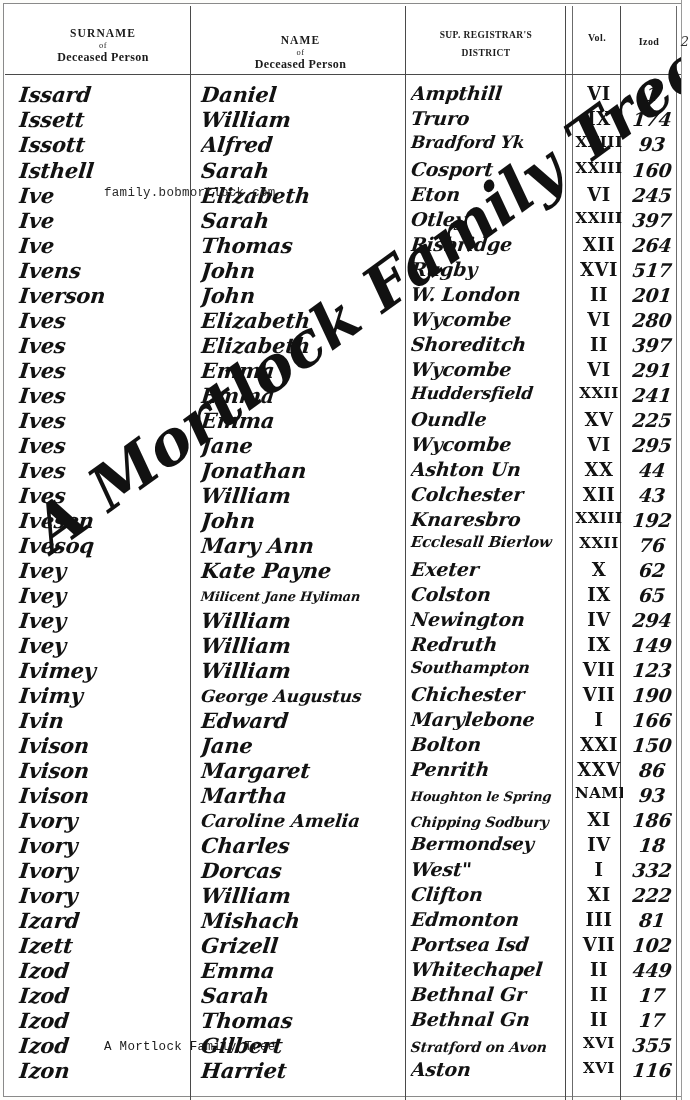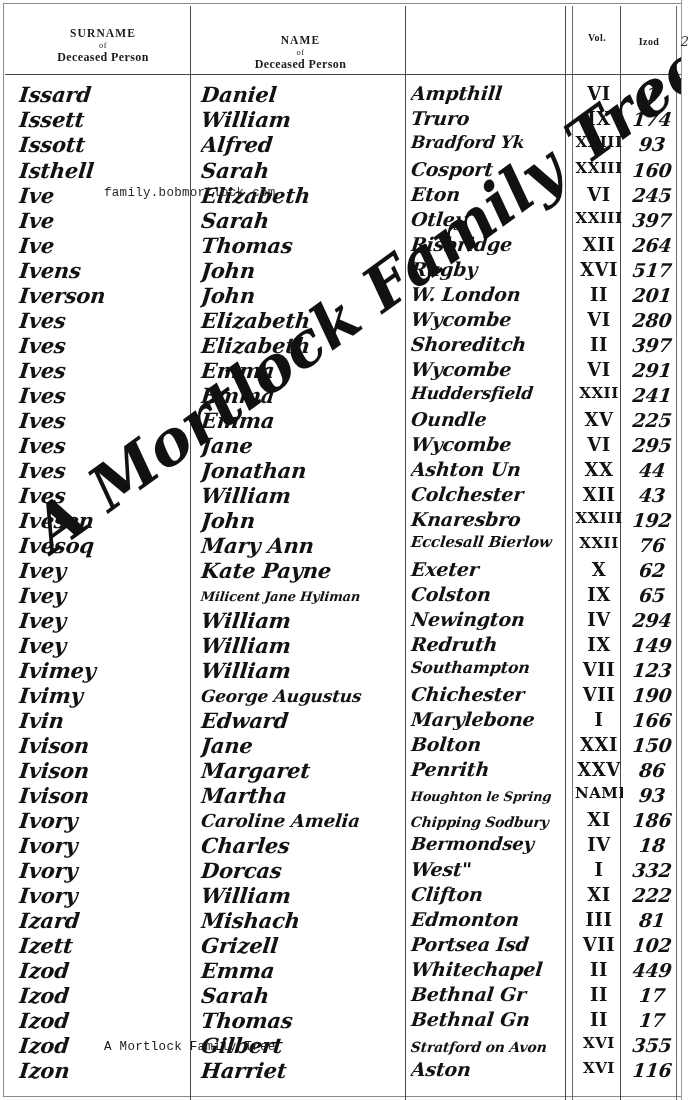--- a/index.html
+++ b/index.html
@@ -190,20 +190,24 @@
     <div class="hdr-cell" style="left:18px; top:18px; width:170px;">
       <div class="hdr-main">SURNAME</div>
       <div class="hdr-of">of</div>
       <div class="hdr-sub">Deceased Person</div>
     </div>
     <div class="hdr-cell" style="left:198px; top:25px; width:205px;">
       <div class="hdr-main">NAME</div>
       <div class="hdr-of">of</div>
       <div class="hdr-sub">Deceased Person</div>
     </div>
+    <div class="hdr-cell" style="left:410px; top:22px; width:152px;">
+      <div class="hdr-sub" style="font-size:9.5px;">SUP. REGISTRAR'S</div>
+      <div class="hdr-sub" style="font-size:9.5px; margin-top:6px;">DISTRICT</div>
+    </div>
     <div class="hdr-cell" style="left:574px; top:24px; width:46px;">
       <div class="hdr-sub" style="font-size:10px;">Vol.</div>
     </div>
     <div class="hdr-cell" style="left:622px; top:28px; width:54px;">
       <div class="hdr-sub" style="font-size:10px;">Izod</div>
     </div>
   </div>
 
   <div class="hrule" style="top:74px;"></div>
 

